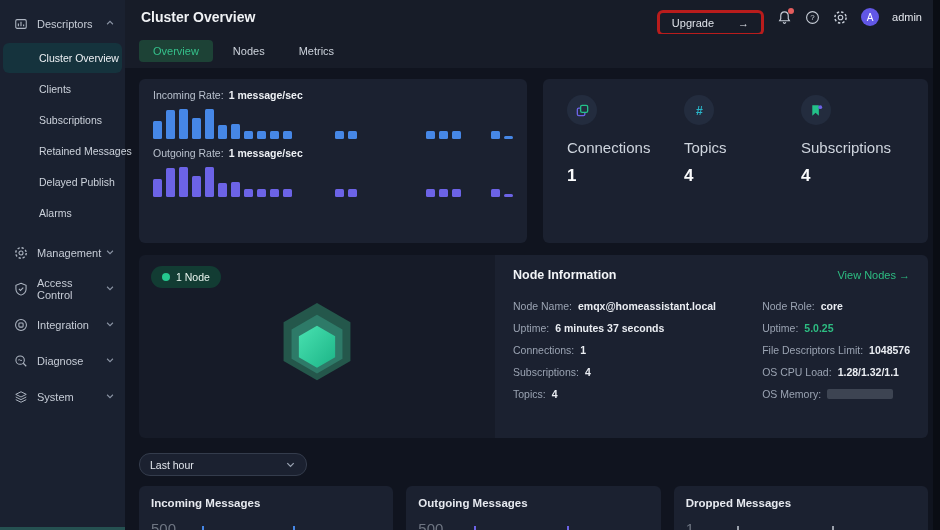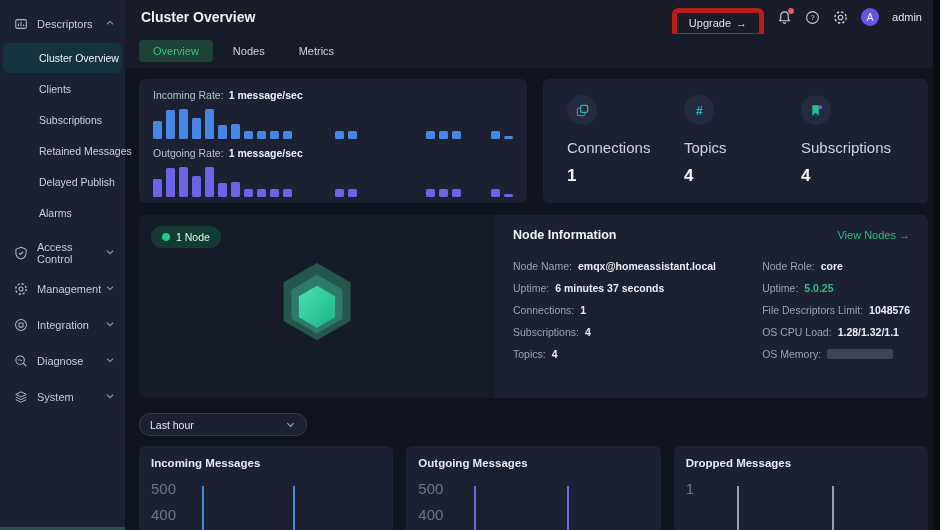--- a/index.html
+++ b/index.html
@@ -23,41 +23,41 @@
   .nav-child.active { background:#15333d; color:#eef1f5; }
   .sidebar-hbar { position:absolute; bottom:0; left:0; width:100%; height:3px;
                   background:#2f7a6e; opacity:.55; }
 
   
   .main { flex:1; display:flex; flex-direction:column; min-width:0; }
   .topbar { height:34px; background:#171c28; display:flex; align-items:center;
             padding:0 18px 0 16px; }
   .page-title { color:#f0f2f5; font-size:14px; font-weight:bold; flex:1; }
   .top-right { display:flex; align-items:center; gap:13px; }
-  .upgrade-btn { display:flex; align-items:center; gap:5px; background:transparent;
-                 border:5px solid #b91c1c; border-radius:6px; color:#dfe3ea;
+  .upgrade-btn { display:flex; align-items:center; gap:24px; background:transparent;
+                 border:3px solid #b91c1c; border-radius:6px; color:#dfe3ea;
                  font-size:11px; padding:4px 12px; cursor:pointer;
                  font-family:inherit;margin-top:12px; }
   .hicon { position:relative; display:flex; align-items:center; cursor:pointer; }
   .bell-dot { position:absolute; top:-2px; right:-2px; width:6px; height:6px;
               border-radius:50%; background:#e35d5d; }
   .avatar { width:18px; height:18px; border-radius:50%; background:#6257e5; color:#fff;
             font-size:10px; display:flex; align-items:center; justify-content:center; cursor:pointer; }
   .username { color:#e3e6ec; font-size:11px; }
 
   .tabbar { height:34px; background:#171c28; display:flex; align-items:center;
             gap:6px; padding-left:14px; }
   .tab { font-size:11px; color:#ccd2db; padding:5px 14px; border-radius:4px; cursor:pointer; }
   .tab.active { background:#1d4236; color:#35c08b; }
 
   
   .content { flex:1; background:#10141f; padding:11px 12px 0 14px; overflow:hidden; }
   .panel { background:#1b2130; border-radius:6px; }
 
-  .row1 { display:flex; gap:16px; height:124px; }
+  .row1 { display:flex; gap:16px; height:164px; }
   .rates-panel { width:388px; min-width:388px; padding:10px 14px 8px 14px; }
   .rate-label-row { font-size:10.5px; color:#b9c1cd; }
   .rate-label-row b { color:#eef1f5; font-weight:600; margin-left:5px; }
   .rate-bars { display:flex; align-items:flex-end; gap:4px; height:32px; margin-top:6px; }
   .rate-bars .slot { flex:1; border-radius:1.5px; }
   .rate-bars + .rate-label-row { margin-top:8px; }
 
   .stats-panel { flex:1; display:flex; padding:16px 10px 0 24px; }
   .stat { flex:1; }
   .stat-chip { width:30px; height:30px; border-radius:50%; background:#232c3e;
@@ -127,37 +127,37 @@
           <div class="nav-child active">Cluster Overview</div>
           <div class="nav-child">Clients</div>
           <div class="nav-child">Subscriptions</div>
           <div class="nav-child">Retained Messages</div>
           <div class="nav-child">Delayed Publish</div>
           <div class="nav-child">Alarms</div>
         </div>
         <div class="nav-section">
           <span class="sicon">
             <svg width="14" height="14" viewBox="0 0 16 16" fill="none">
+              <circle cx="8" cy="8" r="6" stroke="#aeb6c2" stroke-width="1.6" stroke-dasharray="2.6 2.1"></circle>
+              <circle cx="8" cy="8" r="2.3" stroke="#aeb6c2" stroke-width="1.2"></circle>
+            </svg>
+          </span>
+          <span class="nlabel">Management</span>
+          <span><svg width="10" height="10" viewBox="0 0 12 12" fill="none">
+              <path d="M2.5 4.5 L6 8 L9.5 4.5" stroke="#8a93a3" stroke-width="1.3"></path>
+            </svg></span>
+        </div>
+        <div class="nav-section">
+          <span class="sicon">
+            <svg width="14" height="14" viewBox="0 0 16 16" fill="none">
               <path d="M8 1.5 L13.8 3.8 V8 C13.8 11.5 11.3 13.9 8 15 C4.7 13.9 2.2 11.5 2.2 8 V3.8 Z" stroke="#aeb6c2" stroke-width="1.2"></path>
               <path d="M5.6 7.8 L7.4 9.6 L10.6 6.4" stroke="#aeb6c2" stroke-width="1.2"></path>
             </svg>
           </span>
           <span class="nlabel">Access Control</span>
-          <span><svg width="10" height="10" viewBox="0 0 12 12" fill="none">
-              <path d="M2.5 4.5 L6 8 L9.5 4.5" stroke="#8a93a3" stroke-width="1.3"></path>
-            </svg></span>
-        </div>
-        <div class="nav-section">
-          <span class="sicon">
-            <svg width="14" height="14" viewBox="0 0 16 16" fill="none">
-              <circle cx="8" cy="8" r="6" stroke="#aeb6c2" stroke-width="1.6" stroke-dasharray="2.6 2.1"></circle>
-              <circle cx="8" cy="8" r="2.3" stroke="#aeb6c2" stroke-width="1.2"></circle>
-            </svg>
-          </span>
-          <span class="nlabel">Management</span>
           <span><svg width="10" height="10" viewBox="0 0 12 12" fill="none">
               <path d="M2.5 4.5 L6 8 L9.5 4.5" stroke="#8a93a3" stroke-width="1.3"></path>
             </svg></span>
         </div>
         <div class="nav-section">
           <span class="sicon">
             <svg width="14" height="14" viewBox="0 0 16 16" fill="none">
               <circle cx="8" cy="8" r="6.2" stroke="#aeb6c2" stroke-width="1.2"></circle>
               <rect x="5.6" y="5.6" width="4.8" height="4.8" rx="1" stroke="#aeb6c2" stroke-width="1.2"></rect>
             </svg>

